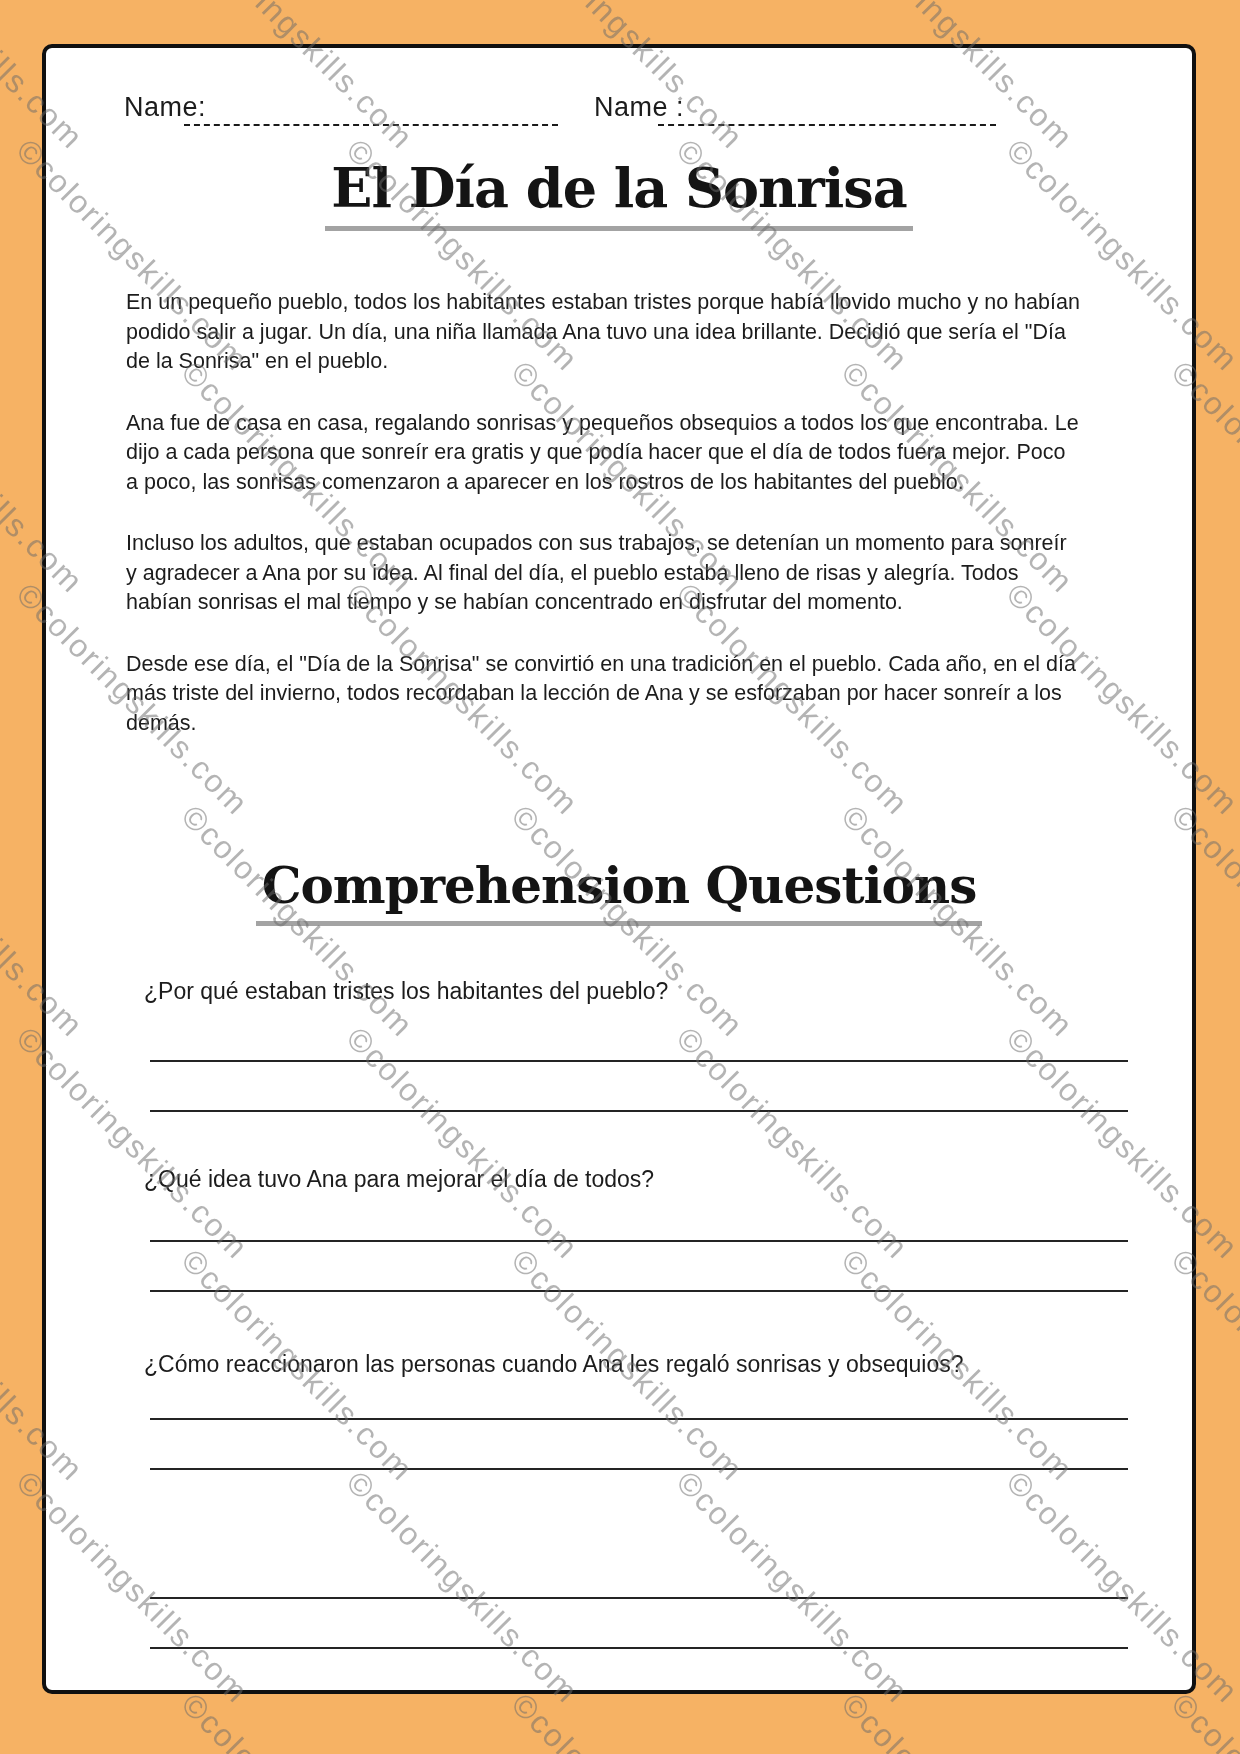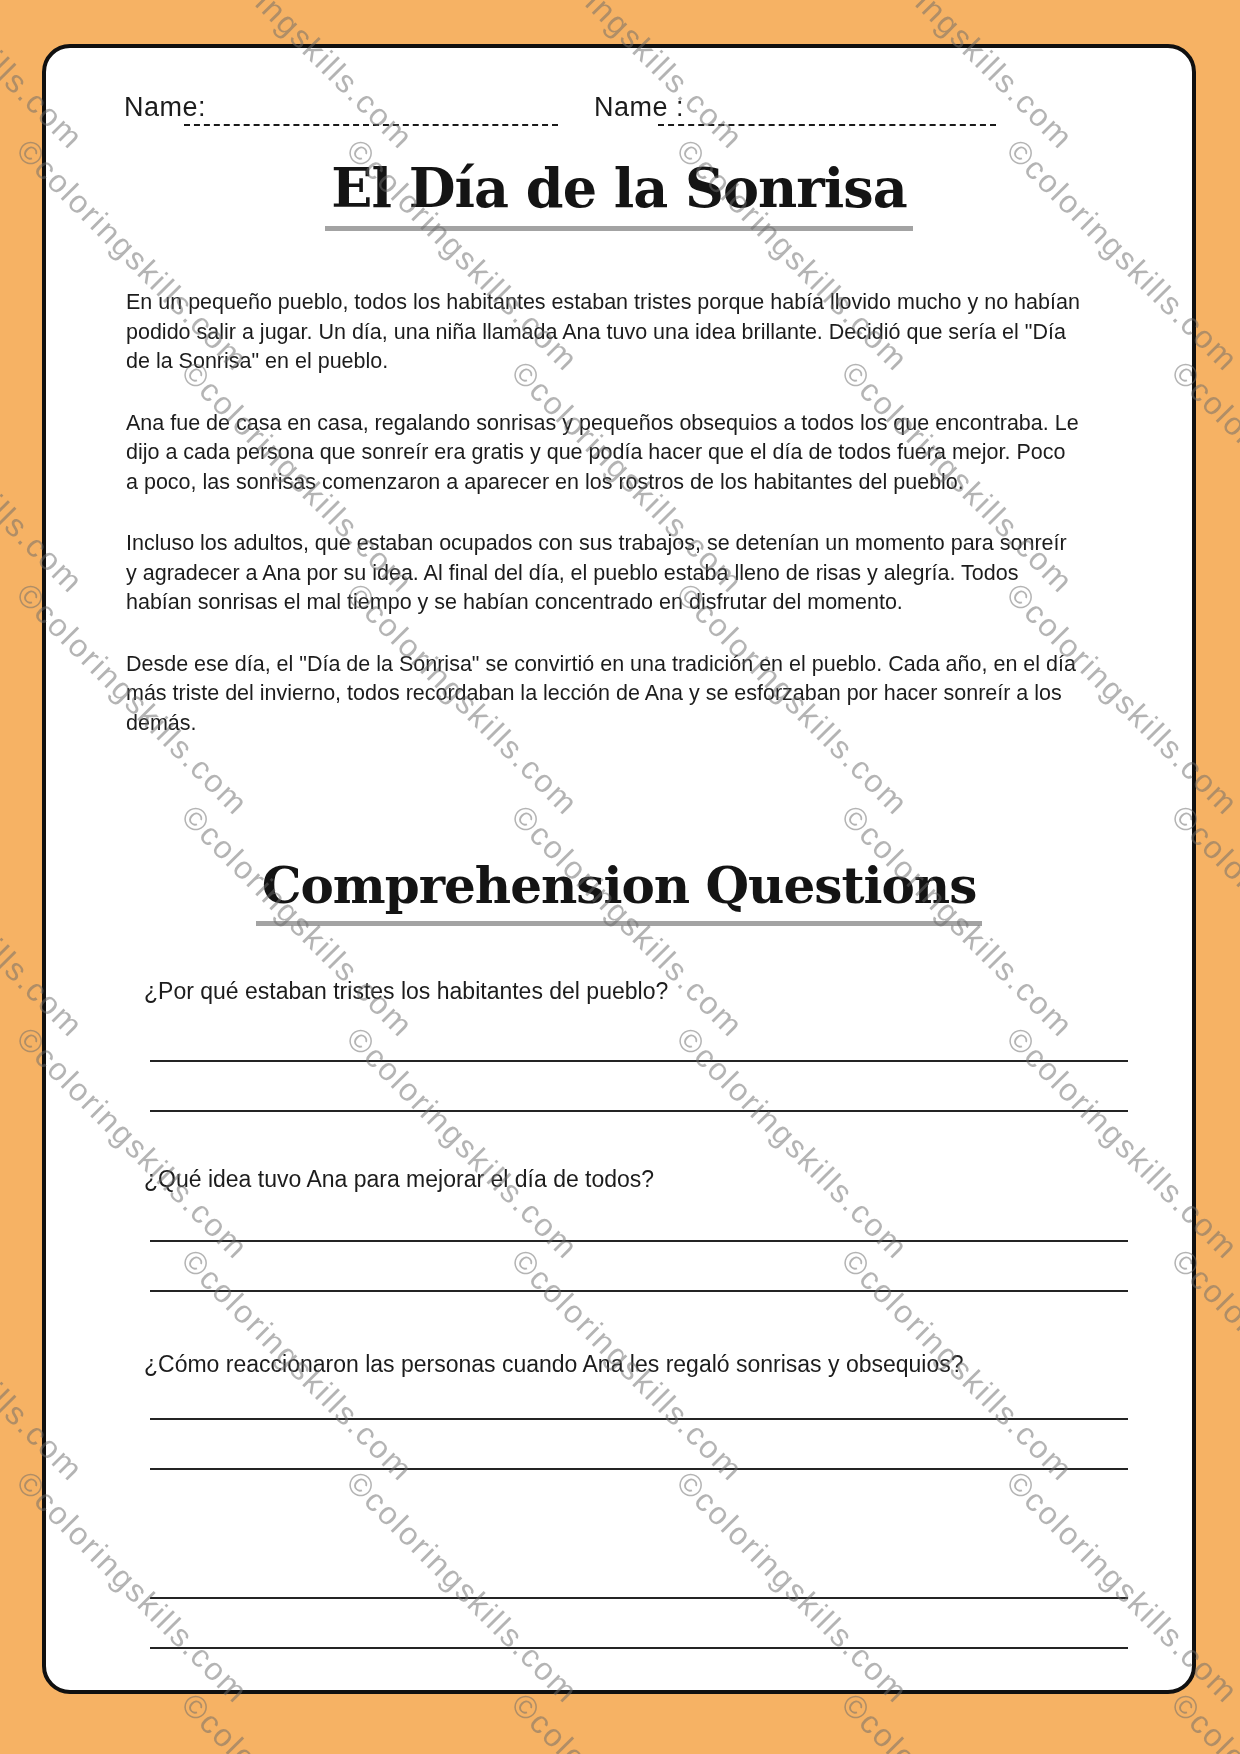--- a/index.html
+++ b/index.html
@@ -9,21 +9,21 @@
     background:#F6B264;
     overflow:hidden;
     font-family:"Liberation Sans", sans-serif;
     color:#1c1c1c;
   }
   .sheet{
     position:absolute;left:42px;top:44px;
     width:1154px;height:1650px;
     background:#ffffff;
     border:4px solid #101010;
-    border-radius:28px;
+    border-radius:10px;
     box-sizing:border-box;
   }
   
   .label{
     position:absolute;
     font-size:27px;
     letter-spacing:0.5px;
   }
   .name-label{left:78px;top:44px;}
   .date-label{left:548px;top:44px;}

